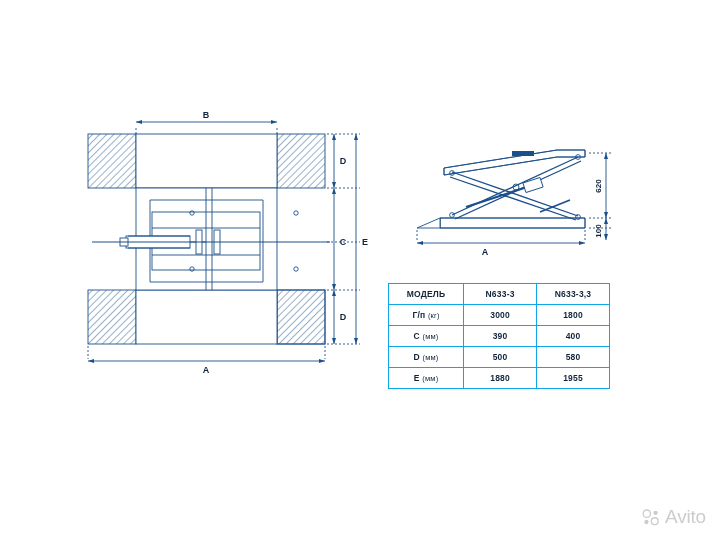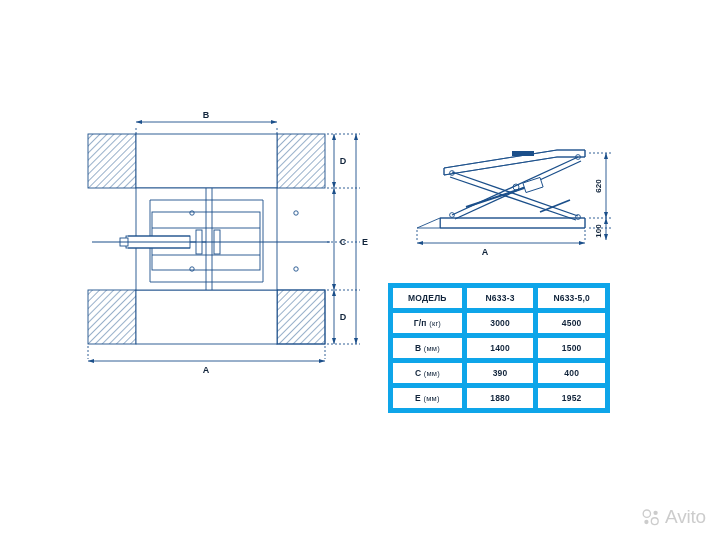--- a/index.html
+++ b/index.html
@@ -31,21 +31,21 @@
   
   .spec-table {
     position: absolute;
     left: 388px;
     top: 283px;
     width: 222px;
     border-collapse: collapse;
     font-family: "Liberation Sans", sans-serif;
   }
   .spec-table td, .spec-table th {
-    border: 5px solid #0ea5e9;
+    border: 1px solid #0ea5e9;
     text-align: center;
     padding: 0;
     height: 20px;
     font-size: 8.5px;
     color: #11243b;
     font-weight: bold;
     letter-spacing: 0.2px;
   }
   .spec-table th {
     font-size: 8.5px;
@@ -213,55 +213,55 @@
       <line x1="606" y1="218" x2="606" y2="240" marker-start="url(#arrE)" marker-end="url(#arrS)"></line>
       <text x="601" y="231" font-size="8" font-family="Liberation Sans, sans-serif" fill="#11243b" text-anchor="middle" stroke="none" font-weight="bold" transform="rotate(-90 601 231)">100</text>
     </g>
   </svg>
 
   <table class="spec-table">
     <thead>
       <tr>
         <th>МОДЕЛЬ</th>
         <th>N633-3</th>
-        <th>N633-5,0</th>
+        <th>N633-3,3</th>
       </tr>
     </thead>
     <tbody>
       <tr>
         <td class="param">
           <span>Г/п</span>
           <span class="unit">(кг)</span>
         </td>
         <td class="val">3000</td>
-        <td class="val">4500</td>
-      </tr>
-      <tr>
-        <td class="param">
-          <span>В</span>
-          <span class="unit">(мм)</span>
-        </td>
-        <td class="val">1400</td>
-        <td class="val">1500</td>
+        <td class="val">1800</td>
       </tr>
       <tr>
         <td class="param">
           <span>С</span>
           <span class="unit">(мм)</span>
         </td>
         <td class="val">390</td>
         <td class="val">400</td>
       </tr>
       <tr>
         <td class="param">
+          <span>D</span>
+          <span class="unit">(мм)</span>
+        </td>
+        <td class="val">500</td>
+        <td class="val">580</td>
+      </tr>
+      <tr>
+        <td class="param">
           <span>Е</span>
           <span class="unit">(мм)</span>
         </td>
         <td class="val">1880</td>
-        <td class="val">1952</td>
+        <td class="val">1955</td>
       </tr>
     </tbody>
   </table>
 
   <div class="watermark">
     <svg class="wm-logo" viewBox="0 0 24 24">
       <circle cx="7" cy="8" r="4.4" fill="none" stroke="#9a9a9a" stroke-width="1.6"></circle>
       <circle cx="17.5" cy="7" r="2.6" fill="#9a9a9a"></circle>
       <circle cx="6.5" cy="18" r="2.6" fill="#9a9a9a"></circle>
       <circle cx="16.5" cy="17" r="4.1" fill="none" stroke="#9a9a9a" stroke-width="1.6"></circle>

